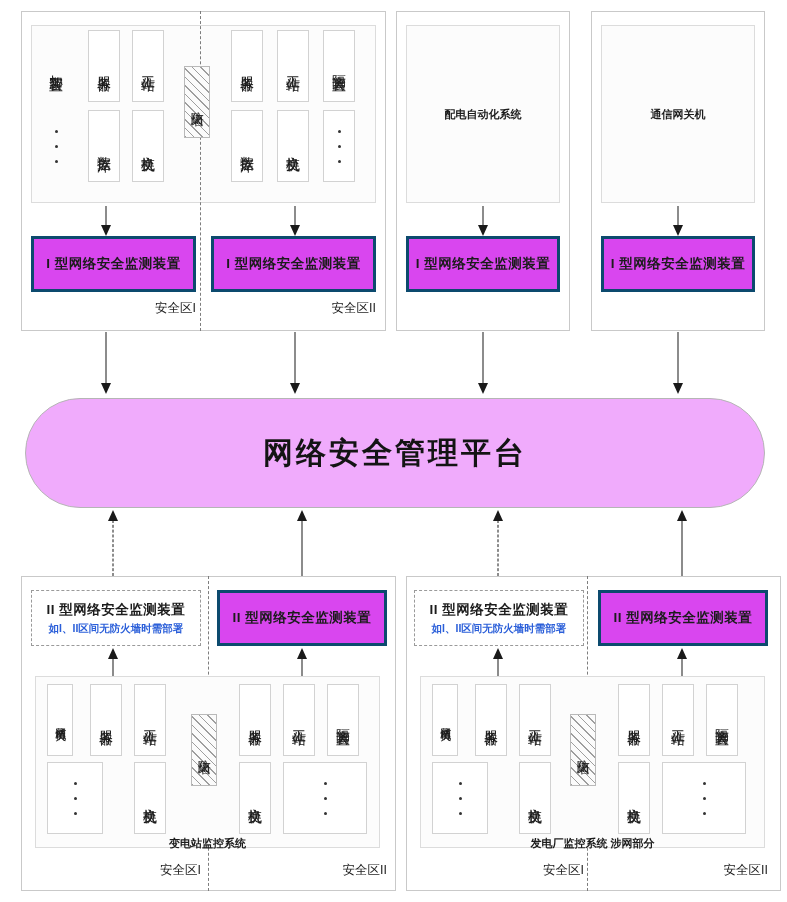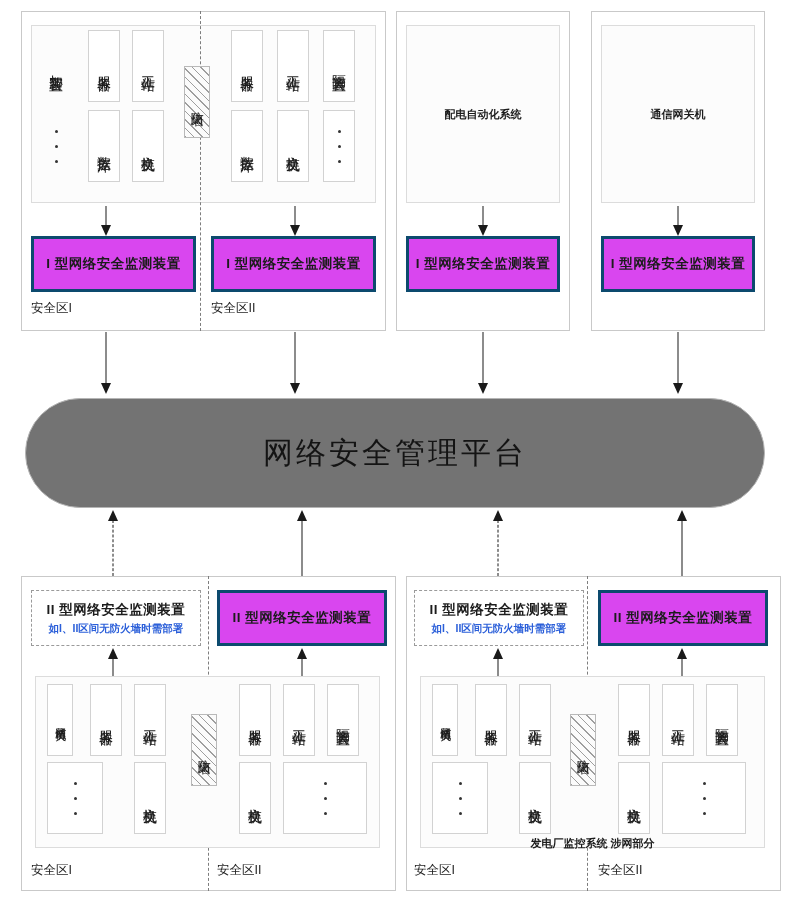--- a/index.html
+++ b/index.html
@@ -92,46 +92,46 @@
     background-color:#fbfbfb;
     background-image:repeating-linear-gradient(
       45deg,
       #9e9e9e 0px, #9e9e9e 0.9px,
       rgba(0,0,0,0) 0.9px, rgba(0,0,0,0) 6px
     );
   }
   .zone-label{
     position:absolute;
     font-size:12.5px;
-    text-align:left;white-space:nowrap;
+    text-align:right;white-space:nowrap;
     color:#1c1c1c;
   }
   .sys-label{
     position:absolute;
     font-size:11px;font-weight:bold;
     text-align:center;white-space:nowrap;
     color:#1c1c1c;
   }
 
   
   .divider{
     position:absolute;
     border-left:1.5px dashed #7d7d7d;
     width:0;
   }
 
   
   .platform{
     position:absolute;
     border:1px solid #b5b5b5;
-    background:#737373;
+    background:#f0abfc;
     border-radius:60px;
     box-sizing:border-box;
     display:flex;align-items:center;justify-content:center;
-    font-size:30px;font-weight:normal;letter-spacing:3px;
+    font-size:30px;font-weight:bold;letter-spacing:3px;
     color:#141414;
   }
 
   
   .arrow{position:absolute;}
   .arrow .shaft{
     position:absolute;left:50%;top:0;
     transform:translateX(-50%);
     width:0;border-left:1.6px solid #1a1a1a;
   }
@@ -309,20 +309,21 @@
 
   <div class="cell" style="left:283px;top:684px;width:32px;height:72px;">工作站</div>
   <div class="cell dots" style="left:283px;top:762px;width:84px;height:72px;">
       <i></i>
       <i></i>
       <i></i>
     </div>
 
   <div class="cell" style="left:327px;top:684px;width:32px;height:72px;">隔离装置</div>
 
+  <div class="sys-label" style="left:35px;top:836px;width:345px;">变电站监控系统</div>
 
   <div class="zone-label" style="left:31px;top:862px;width:170px;">安全区I</div>
   <div class="zone-label" style="left:217px;top:862px;width:170px;">安全区II</div>
 
   <div class="panel" style="left:406px;top:576px;width:375px;height:315px;"></div>
   <div class="divider" style="left:587px;top:576px;height:315px;"></div>
 
   <div class="mon-box dashed" style="left:414px;top:590px;width:170px;height:56px;">
     <span>II 型网络安全监测装置</span>
     <span class="mon-note">如I、II区间无防火墙时需部署</span>

